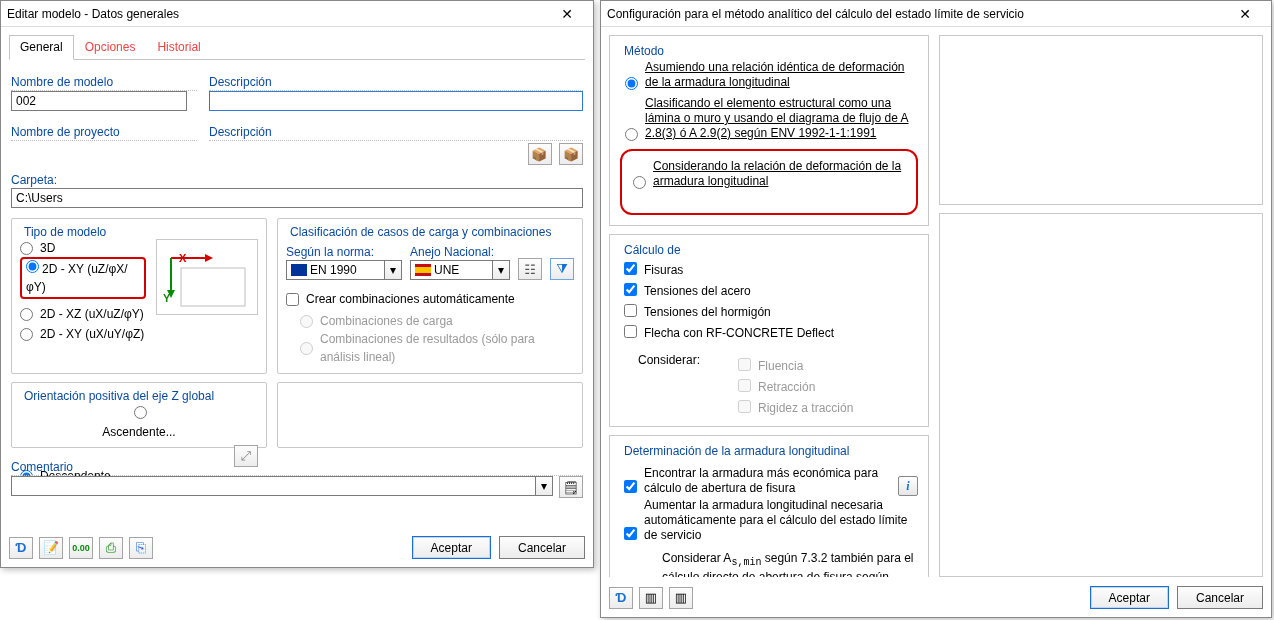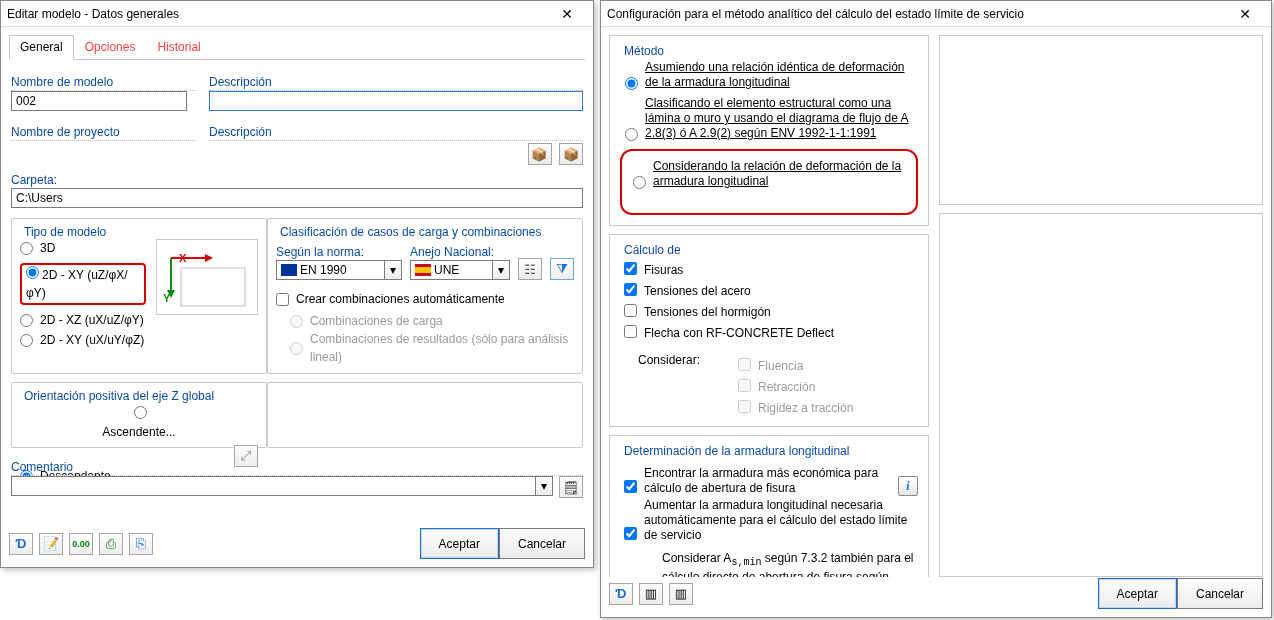--- a/index.html
+++ b/index.html
@@ -91,21 +91,21 @@
     margin-top: 8px;
   }
   .group-title {
     color: #0a4a9e;
     font-size: 12px;
     margin-top: -15px;
     background: #fff;
     display: inline-block;
     padding: 0 4px;
   }
-  .two-col { display: flex; gap: 0; align-items: flex-end; }
+  .two-col { display: flex; gap: 10px; align-items: flex-end; }
   .two-col > .left { width: 256px; }
   .two-col > .right { flex: 1; }
   .radio-row, .check-row {
     display: flex; align-items: center;
     line-height: 18px;
     gap: 4px;
   }
   .radio-row input, .check-row input { margin: 0 3px 0 0; }
   .red-box { border: 2px solid #d40000; border-radius: 4px; padding: 1px 4px; display:inline-block; }
   .red-box-static { border: 2px solid #d40000; border-radius: 12px; }
@@ -126,24 +126,24 @@
   .disabled { color: #9a9a9a; }
   .footer {
     position: absolute;
     left: 8px; right: 8px; bottom: 8px;
     display: flex; align-items: center;
   }
   .footer .grow { flex: 1; }
   .btn {
     border: 1px solid #7a7a7a;
     background: linear-gradient(#fdfdfd,#ececec);
-    height: 31px; padding: 0 18px;
+    height: 23px; padding: 0 18px;
     cursor: pointer;
     font-family: inherit; font-size: 12px;
-    margin-left: 0;
+    margin-left: 8px;
   }
   .btn.primary { border: 1px solid #1c6fd1; box-shadow: 0 0 0 1px #bcd7f5 inset; }
   .combo-with-btn { display:flex; }
   .combo-with-btn select, .combo-with-btn input { flex:1; }
   .combo-with-btn .drop {
     width: 17px; height:20px;
     border: 1px solid #7a7a7a; border-left:none;
     background: linear-gradient(#fdfdfd,#ececec);
     display:flex; align-items:center; justify-content:center;
     cursor: pointer;
@@ -230,21 +230,21 @@
     <div class="two-col" style="margin-top:2px">
       <div class="left">
         <div class="group" style="height:156px">
           <div class="group-title">Tipo de modelo</div>
           <div style="display:flex">
             <div style="flex:1">
               <div class="radio-row">
                 <input type="radio" name="mt" style="">
                   <label>3D</label>
               </div>
-              <div class="radio-row" style="margin-top:6px">
+              <div class="radio-row" style="">
                 <span class="red-box">
                   <input type="radio" name="mt" checked="" style=""><label>2D - XY (uZ/φX/φY)</label>
                 </span>
               </div>
               <div class="radio-row" style="margin-top:6px">
                 <input type="radio" name="mt" style="">
                   <label>2D - XZ (uX/uZ/φY)</label>
               </div>
               <div class="radio-row" style="margin-top:2px">
                 <input type="radio" name="mt" style="">

